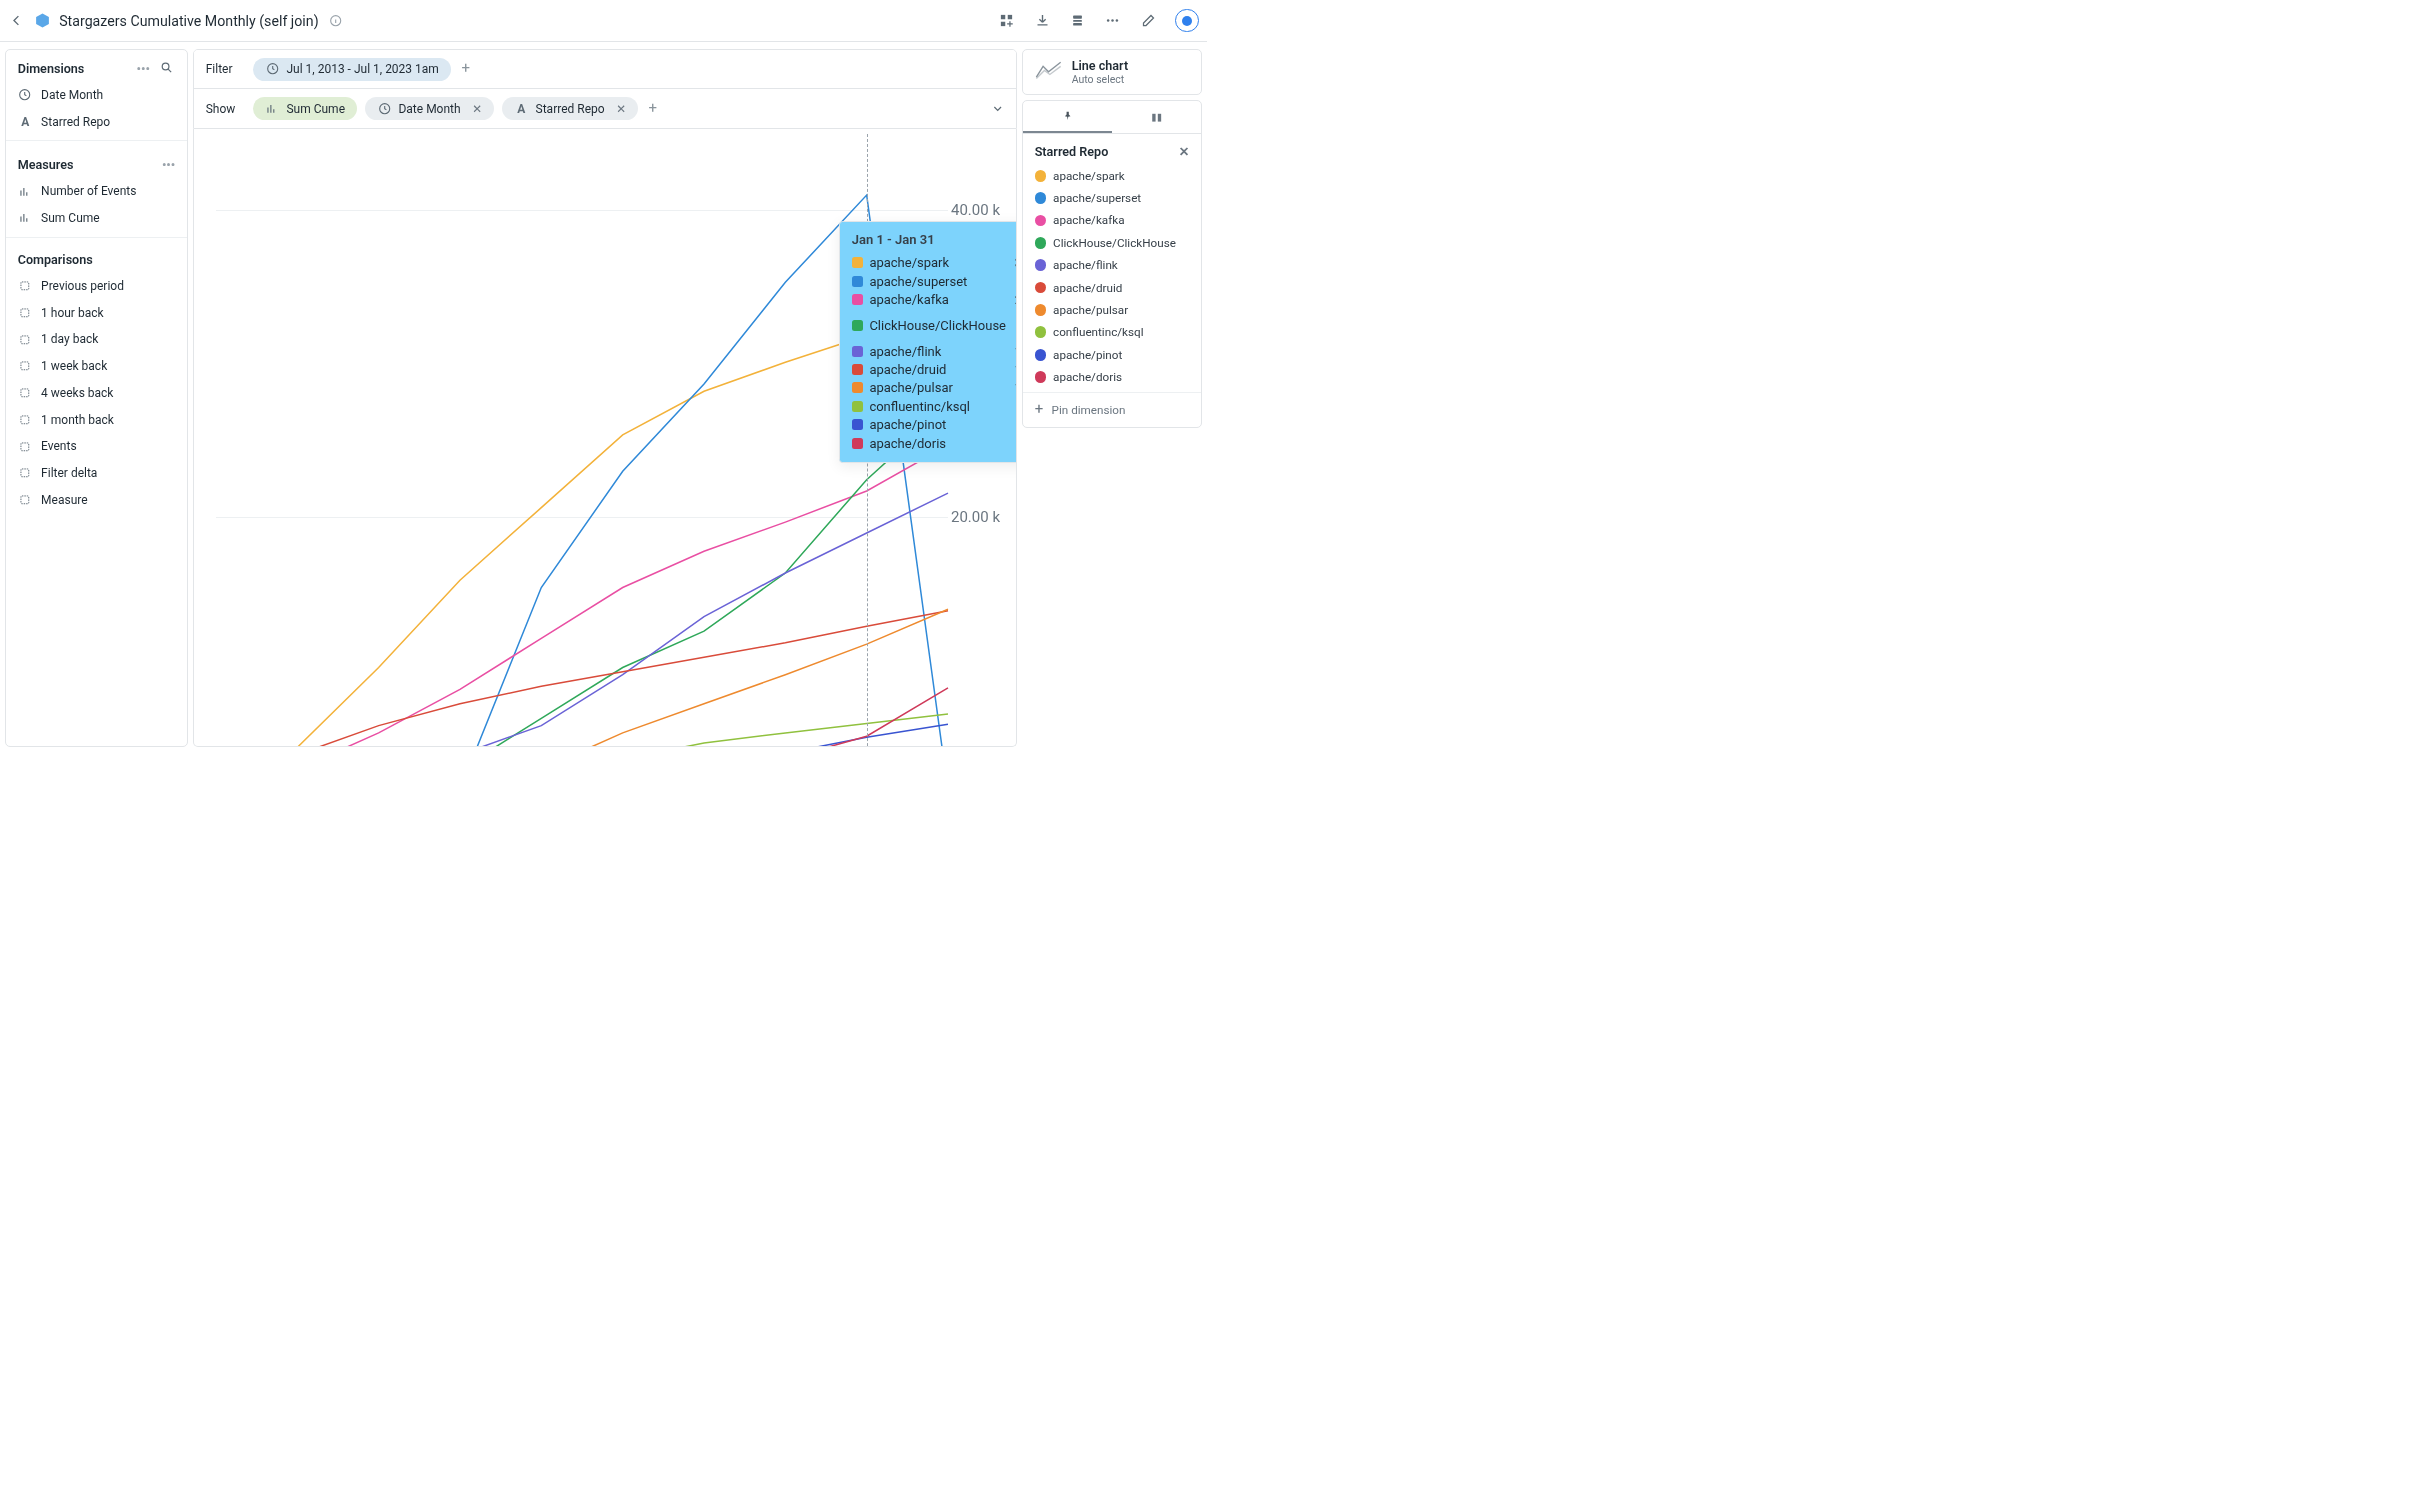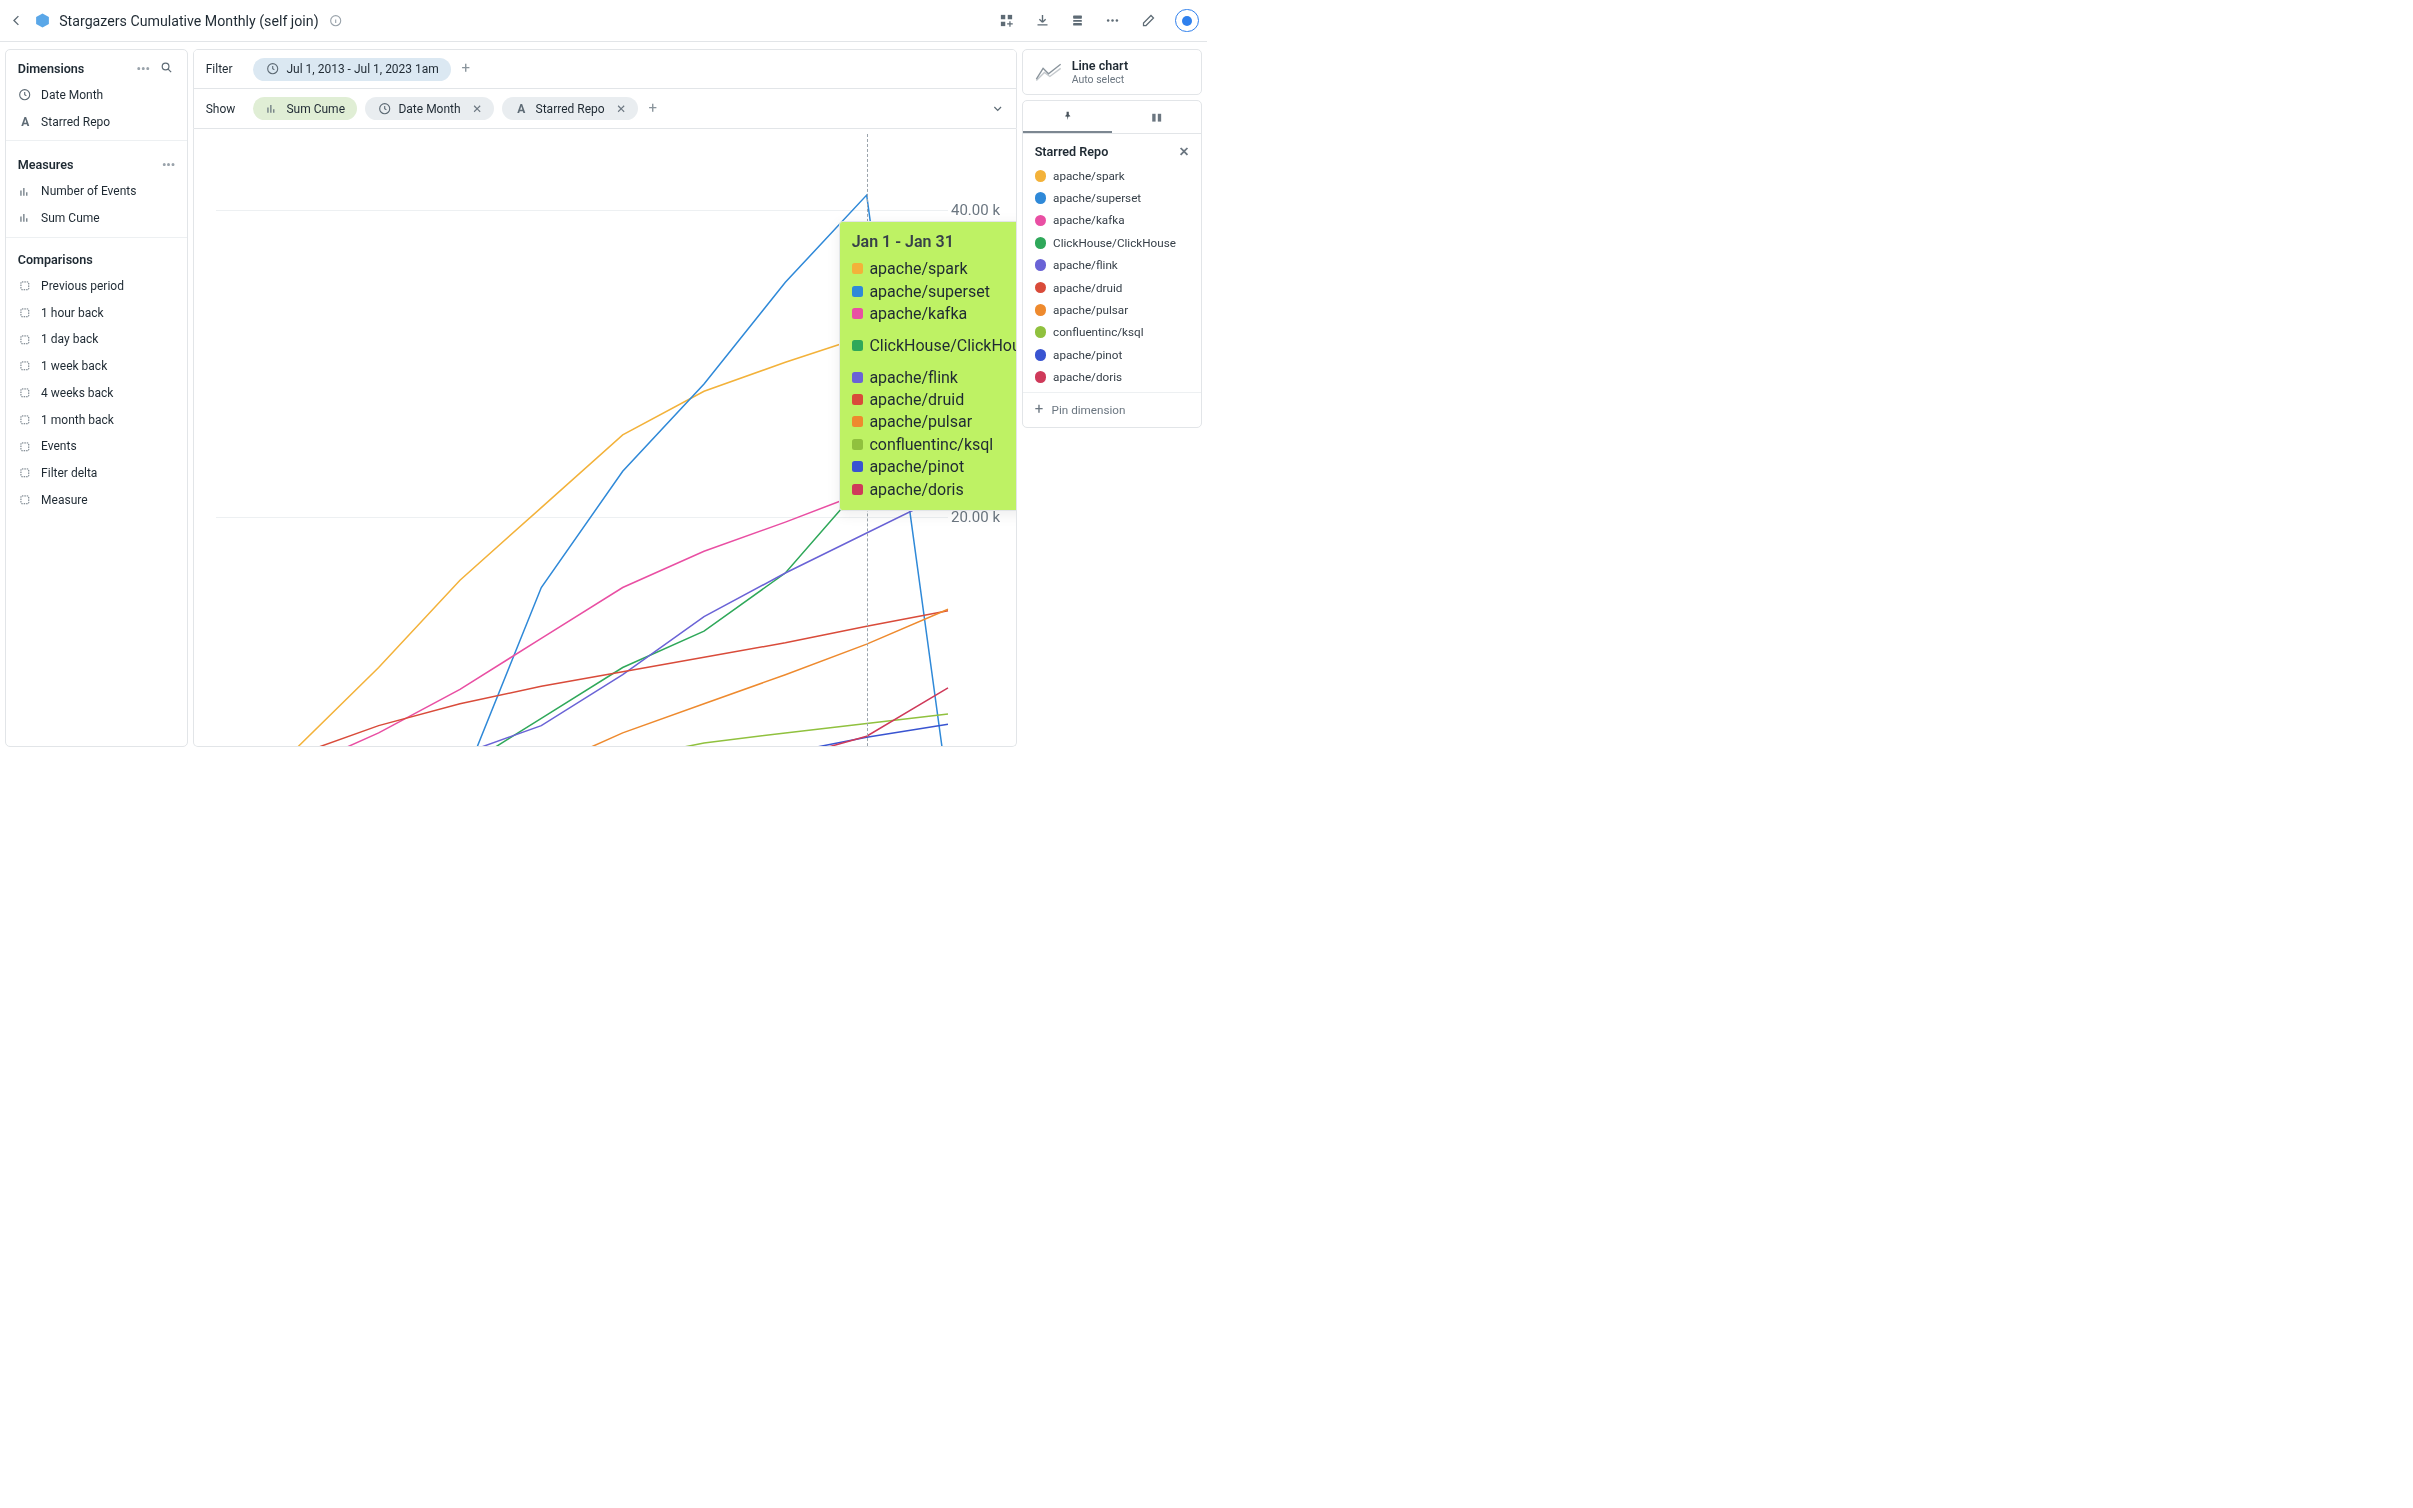--- a/index.html
+++ b/index.html
@@ -58,30 +58,30 @@
 .chart-wrap{flex:1;border:0.8px solid var(--border);border-top:none;border-radius:0 0 5px 5px;position:relative;overflow:hidden;background:#fff}
 .chart-canvas{position:absolute;left:17px;top:0;width:737px;height:687px}
 .gridline{position:absolute;left:5px;width:732px;height:0.8px;background:var(--border-soft)}
 .ylabel{position:absolute;right:-52px;font-size:15px;color:var(--muted);transform:translateY(-50%)}
 .marker-line{position:absolute;top:5px;bottom:20px;width:0;border-left:0.8px dashed #9aa3ab}
 
 .series{position:absolute;left:5px;top:8.4px;width:732px;height:654px}
 .series svg{width:100%;height:100%;overflow:visible}
 
 
-.tooltip{position:absolute;background:#bef264;border:0.8px solid var(--border);border-radius:3.4px;padding:10px 11.7px;font-size:16px;box-shadow:0 3.4px 13.4px rgba(0,0,0,.07);min-width:184px}
+.tooltip{position:absolute;background:#7dd3fc;border:0.8px solid var(--border);border-radius:3.4px;padding:10px 11.7px;font-size:13px;box-shadow:0 3.4px 13.4px rgba(0,0,0,.07);min-width:184px}
 .tooltip-title{font-weight:600;color:#374049;margin-bottom:6.7px}
 .tt-row{display:flex;align-items:center;gap:6.7px;padding:1.7px 0}
 .tt-swatch{width:11px;height:11px;border-radius:2.5px;flex-shrink:0}
 .tt-name{flex:1}
 .tt-val{margin-left:11.7px;color:#4a545d}
 
 
 .rcard{border:0.8px solid var(--border);border-radius:5px;background:var(--panel-bg)}
-.chart-type-card{display:flex;align-items:center;gap:10px;padding:8.4px 11.7px}
+.chart-type-card{display:flex;gap:10px;padding:8.4px 11.7px}
 .ct-icon{width:27px;height:23.5px}
 .ct-title{font-size:12.6px;font-weight:600}
 .ct-sub{font-size:10.5px;color:var(--muted)}
 .rtabs{display:flex;border-bottom:0.8px solid var(--border)}
 .rtab{flex:1;height:32px;display:flex;align-items:center;justify-content:center;color:#6b7680;cursor:pointer}
 .rtab.active{border-bottom:2.5px solid #7c8791;color:#4a545d}
 .legend-head{display:flex;align-items:center;padding:10px 11.7px 5px;font-weight:600;font-size:12.6px}
 .legend-head .x{margin-left:auto;color:#6b7680;cursor:pointer}
 .legend-item{display:flex;align-items:center;gap:6.7px;padding:4.2px 11.7px;font-size:11.7px;color:#374049}
 .legend-swatch{width:11.7px;height:11.7px;border-radius:50%;flex-shrink:0}

